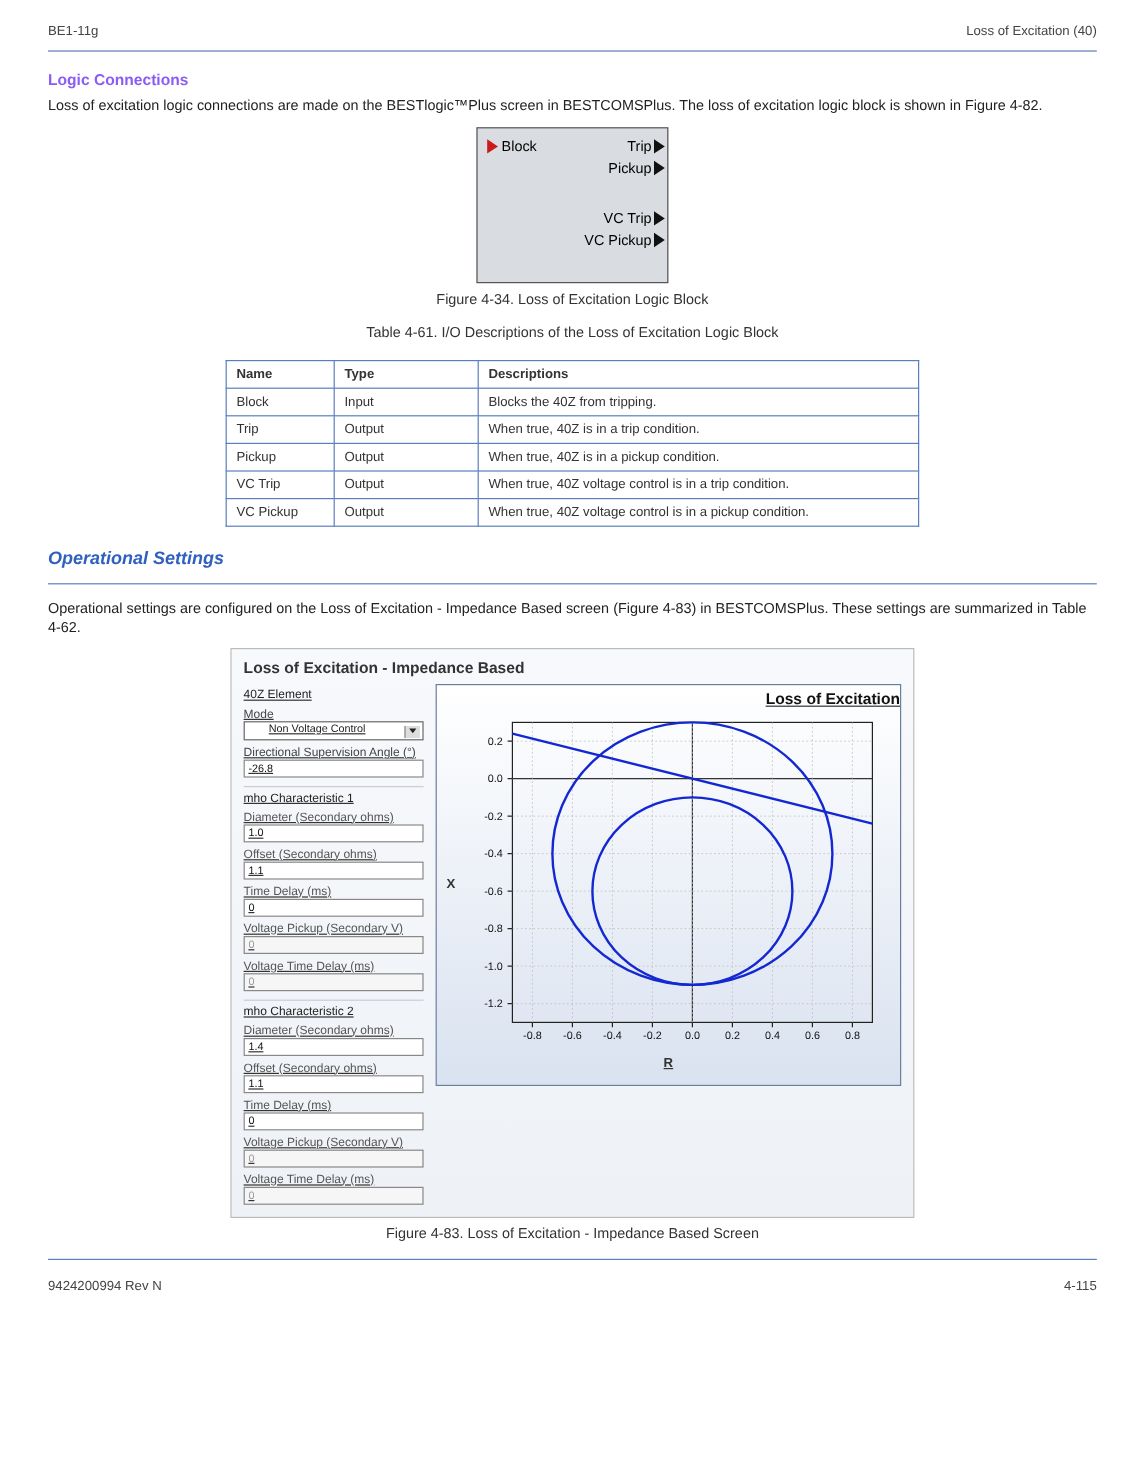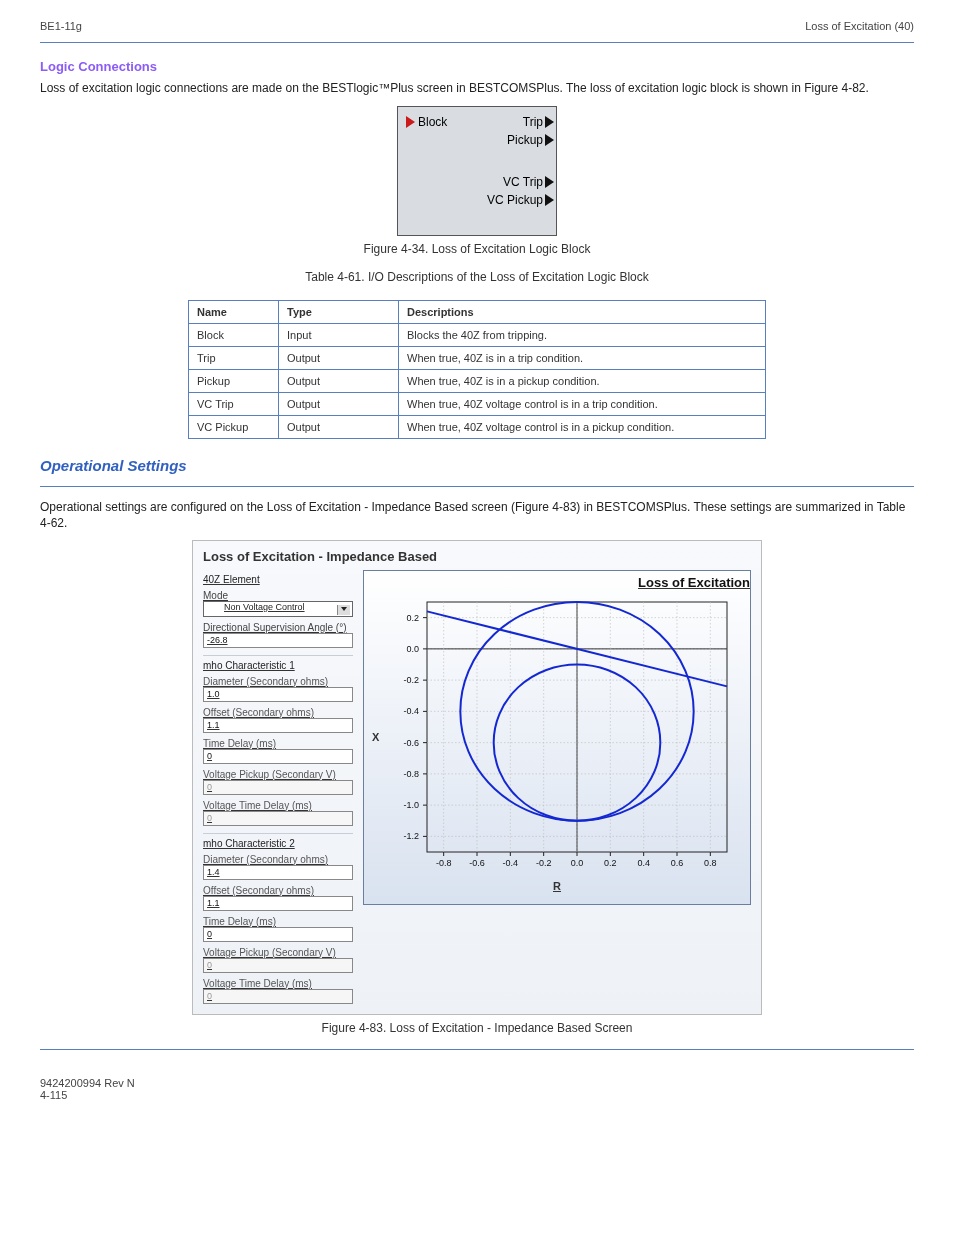--- a/index.html
+++ b/index.html
@@ -44,21 +44,21 @@
   .dropdown .dd-arrow { position:absolute; right:5px; top:5px; width:0; height:0; border-left:3px solid transparent; border-right:3px solid transparent; border-top:4px solid #222; z-index:2; }
   .panel-divider { border-top:1px solid #c8cdd6; margin:7px 0 3px 0; }
 
   
   .chart-area { flex:1; background:linear-gradient(#fff,#d9e2f0); border:1px solid #6a7ea0; position:relative; height:335px; }
   .chart-title { text-align:right; font-weight:bold; font-size:13px; margin-top:4px; color:#111; }
   svg.plot { display:block; margin:2px auto 0 auto; }
   .axis-lbl-y { position:absolute; left:8px; top:50%; transform:translateY(-50%); font-weight:bold; font-size:11px; }
   .axis-lbl-x { text-align:center; font-weight:bold; font-size:11px; margin-top:-2px; }
 
-  .footer { display:flex; justify-content:space-between; font-size:11px; color:#444; margin-top:27px;flex-direction:column; }
+  .footer { display:flex; justify-content:space-between; font-size:11px; color:#444; margin-top:16px; }
   hr.footbar { border:none; border-top:1.5px solid #5a7fbf; margin:6px 0 4px 0; }
 </style>
 </head>
 <body>
 
 <div class="header">
   <span>BE1-11g</span>
   <span>Loss of Excitation (40)</span>
 </div>
 <hr class="pagebar">

